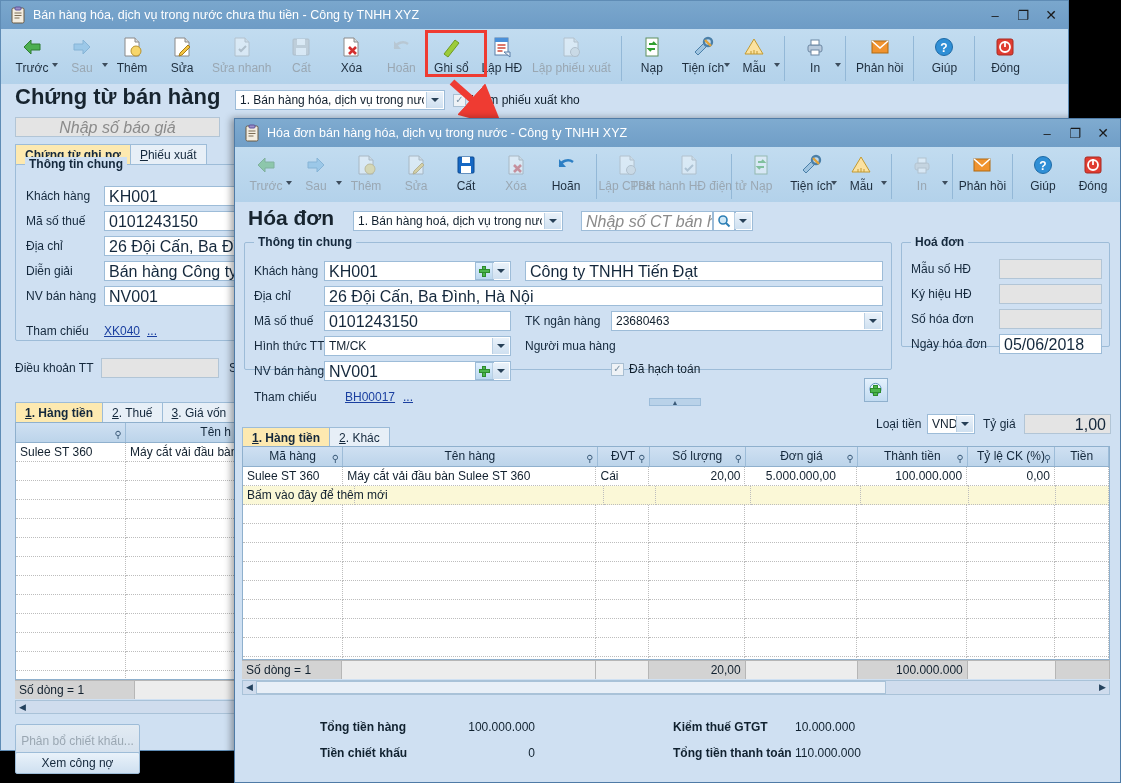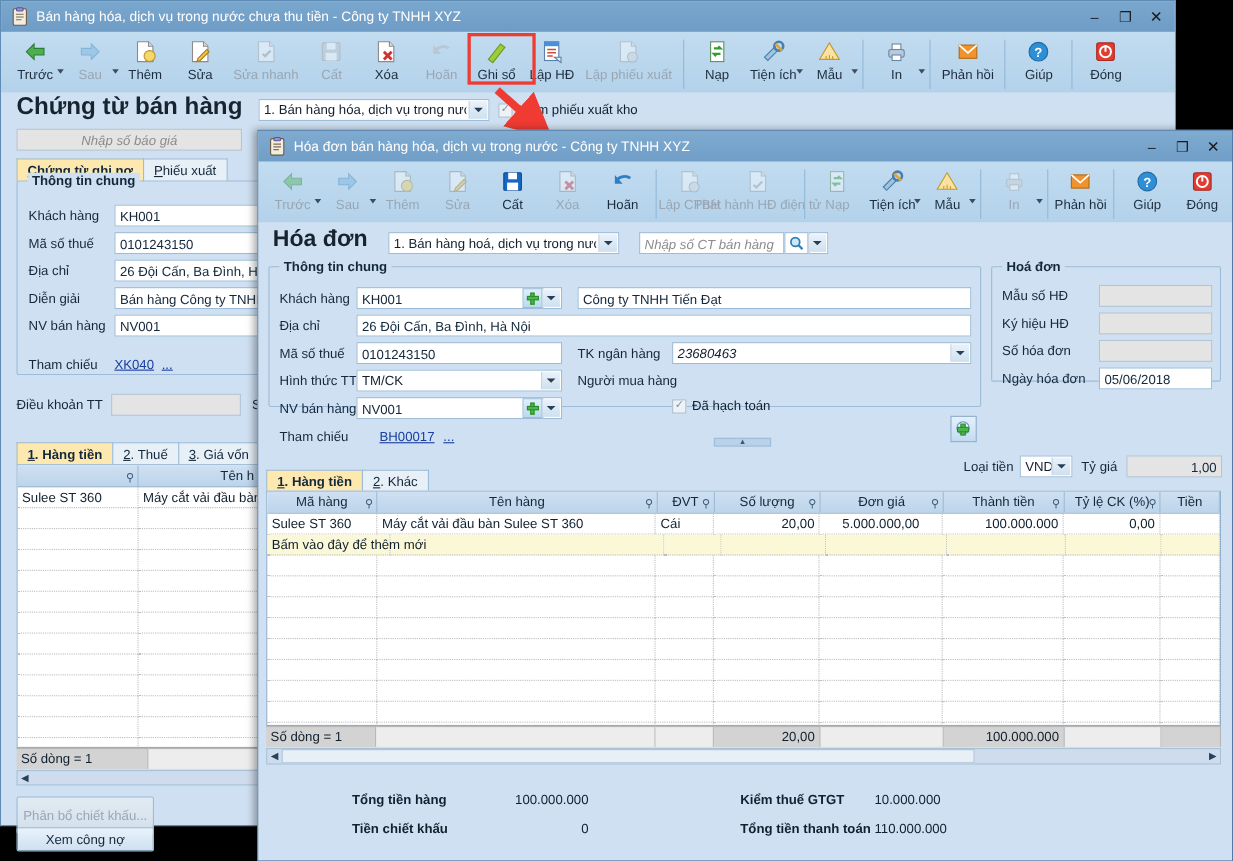--- a/index.html
+++ b/index.html
@@ -28,21 +28,21 @@
        border-left:3.5px solid transparent;border-right:3.5px solid transparent;border-top:4px solid #3d4d5d;}
   .sep{width:1px;align-self:stretch;margin:3px 5px 6px;background:#93b8d7;}
 
   
   .panel{background:#cfe0f2;}
   .grp{position:absolute;box-sizing:border-box;border:1px solid #9dbcd8;border-radius:2px;}
   .grp > .cap{position:absolute;top:-8px;left:9px;background:#cfe0f2;padding:0 4px;
               font-weight:bold;font-size:12px;color:#14283c;white-space:nowrap;}
   .lab{position:absolute;font-size:12px;color:#14283c;white-space:nowrap;}
   .inp{position:absolute;box-sizing:border-box;border:1px solid #9dbcd8;background:#fff;
-       font-size:12px;color:#14283c;padding:1px 4px;line-height:18px;height:20px;white-space:nowrap;
+       font-size:16px;color:#14283c;padding:1px 4px;line-height:18px;height:20px;white-space:nowrap;
        overflow:hidden;font-family:"Liberation Sans",sans-serif;}
   .inp.ro{background:#e4e4e4;border-color:#b2c5d6;}
   .inp.ph{color:#8b8b8b;font-style:italic;}
   .dd{position:absolute;box-sizing:border-box;border:1px solid #9dbcd8;background:#fff;height:20px;}
   .dd .txt{position:absolute;left:4px;top:1px;font-size:12px;line-height:17px;white-space:nowrap;overflow:hidden;}
   .dd .ar{position:absolute;right:1px;top:1px;bottom:1px;width:16px;background:linear-gradient(#eaf2fa,#cfe0f0);
           border-left:1px solid #b9cfe3;display:flex;align-items:center;justify-content:center;}
   .dd .ar::after{content:"";width:0;height:0;border-left:4px solid transparent;
           border-right:4px solid transparent;border-top:4px solid #274057;}
   .plusbtn{position:absolute;width:18px;height:18px;background:linear-gradient(#dff0ff,#bcd8ef);
@@ -672,21 +672,21 @@
     </div>
     <div class="inp" style="left:290px;top:59px;width:358px;">Công ty TNHH Tiến Đạt</div>
 
     <div class="lab" style="left:19px;top:87px;">Địa chỉ</div>
     <div class="inp" style="left:89px;top:84px;width:559px;">26 Đội Cấn, Ba Đình, Hà Nội</div>
 
     <div class="lab" style="left:19px;top:112px;">Mã số thuế</div>
     <div class="inp" style="left:89px;top:109px;width:187px;">0101243150</div>
     <div class="lab" style="left:290px;top:112px;">TK ngân hàng</div>
     <div class="dd" style="left:376px;top:109px;width:272px;">
-      <span class="txt" style="right:6px;font-style:italic;">23680463</span>
+      <span class="txt" style="right:6px;">23680463</span>
       <span class="ar"></span>
     </div>
 
     <div class="lab" style="left:19px;top:137px;">Hình thức TT</div>
     <div class="dd" style="left:89px;top:134px;width:187px;">
       <span class="txt" style="right:20px;">TM/CK</span>
       <span class="ar"></span>
     </div>
     <div class="lab" style="left:290px;top:137px;">Người mua hàng</div>
 

